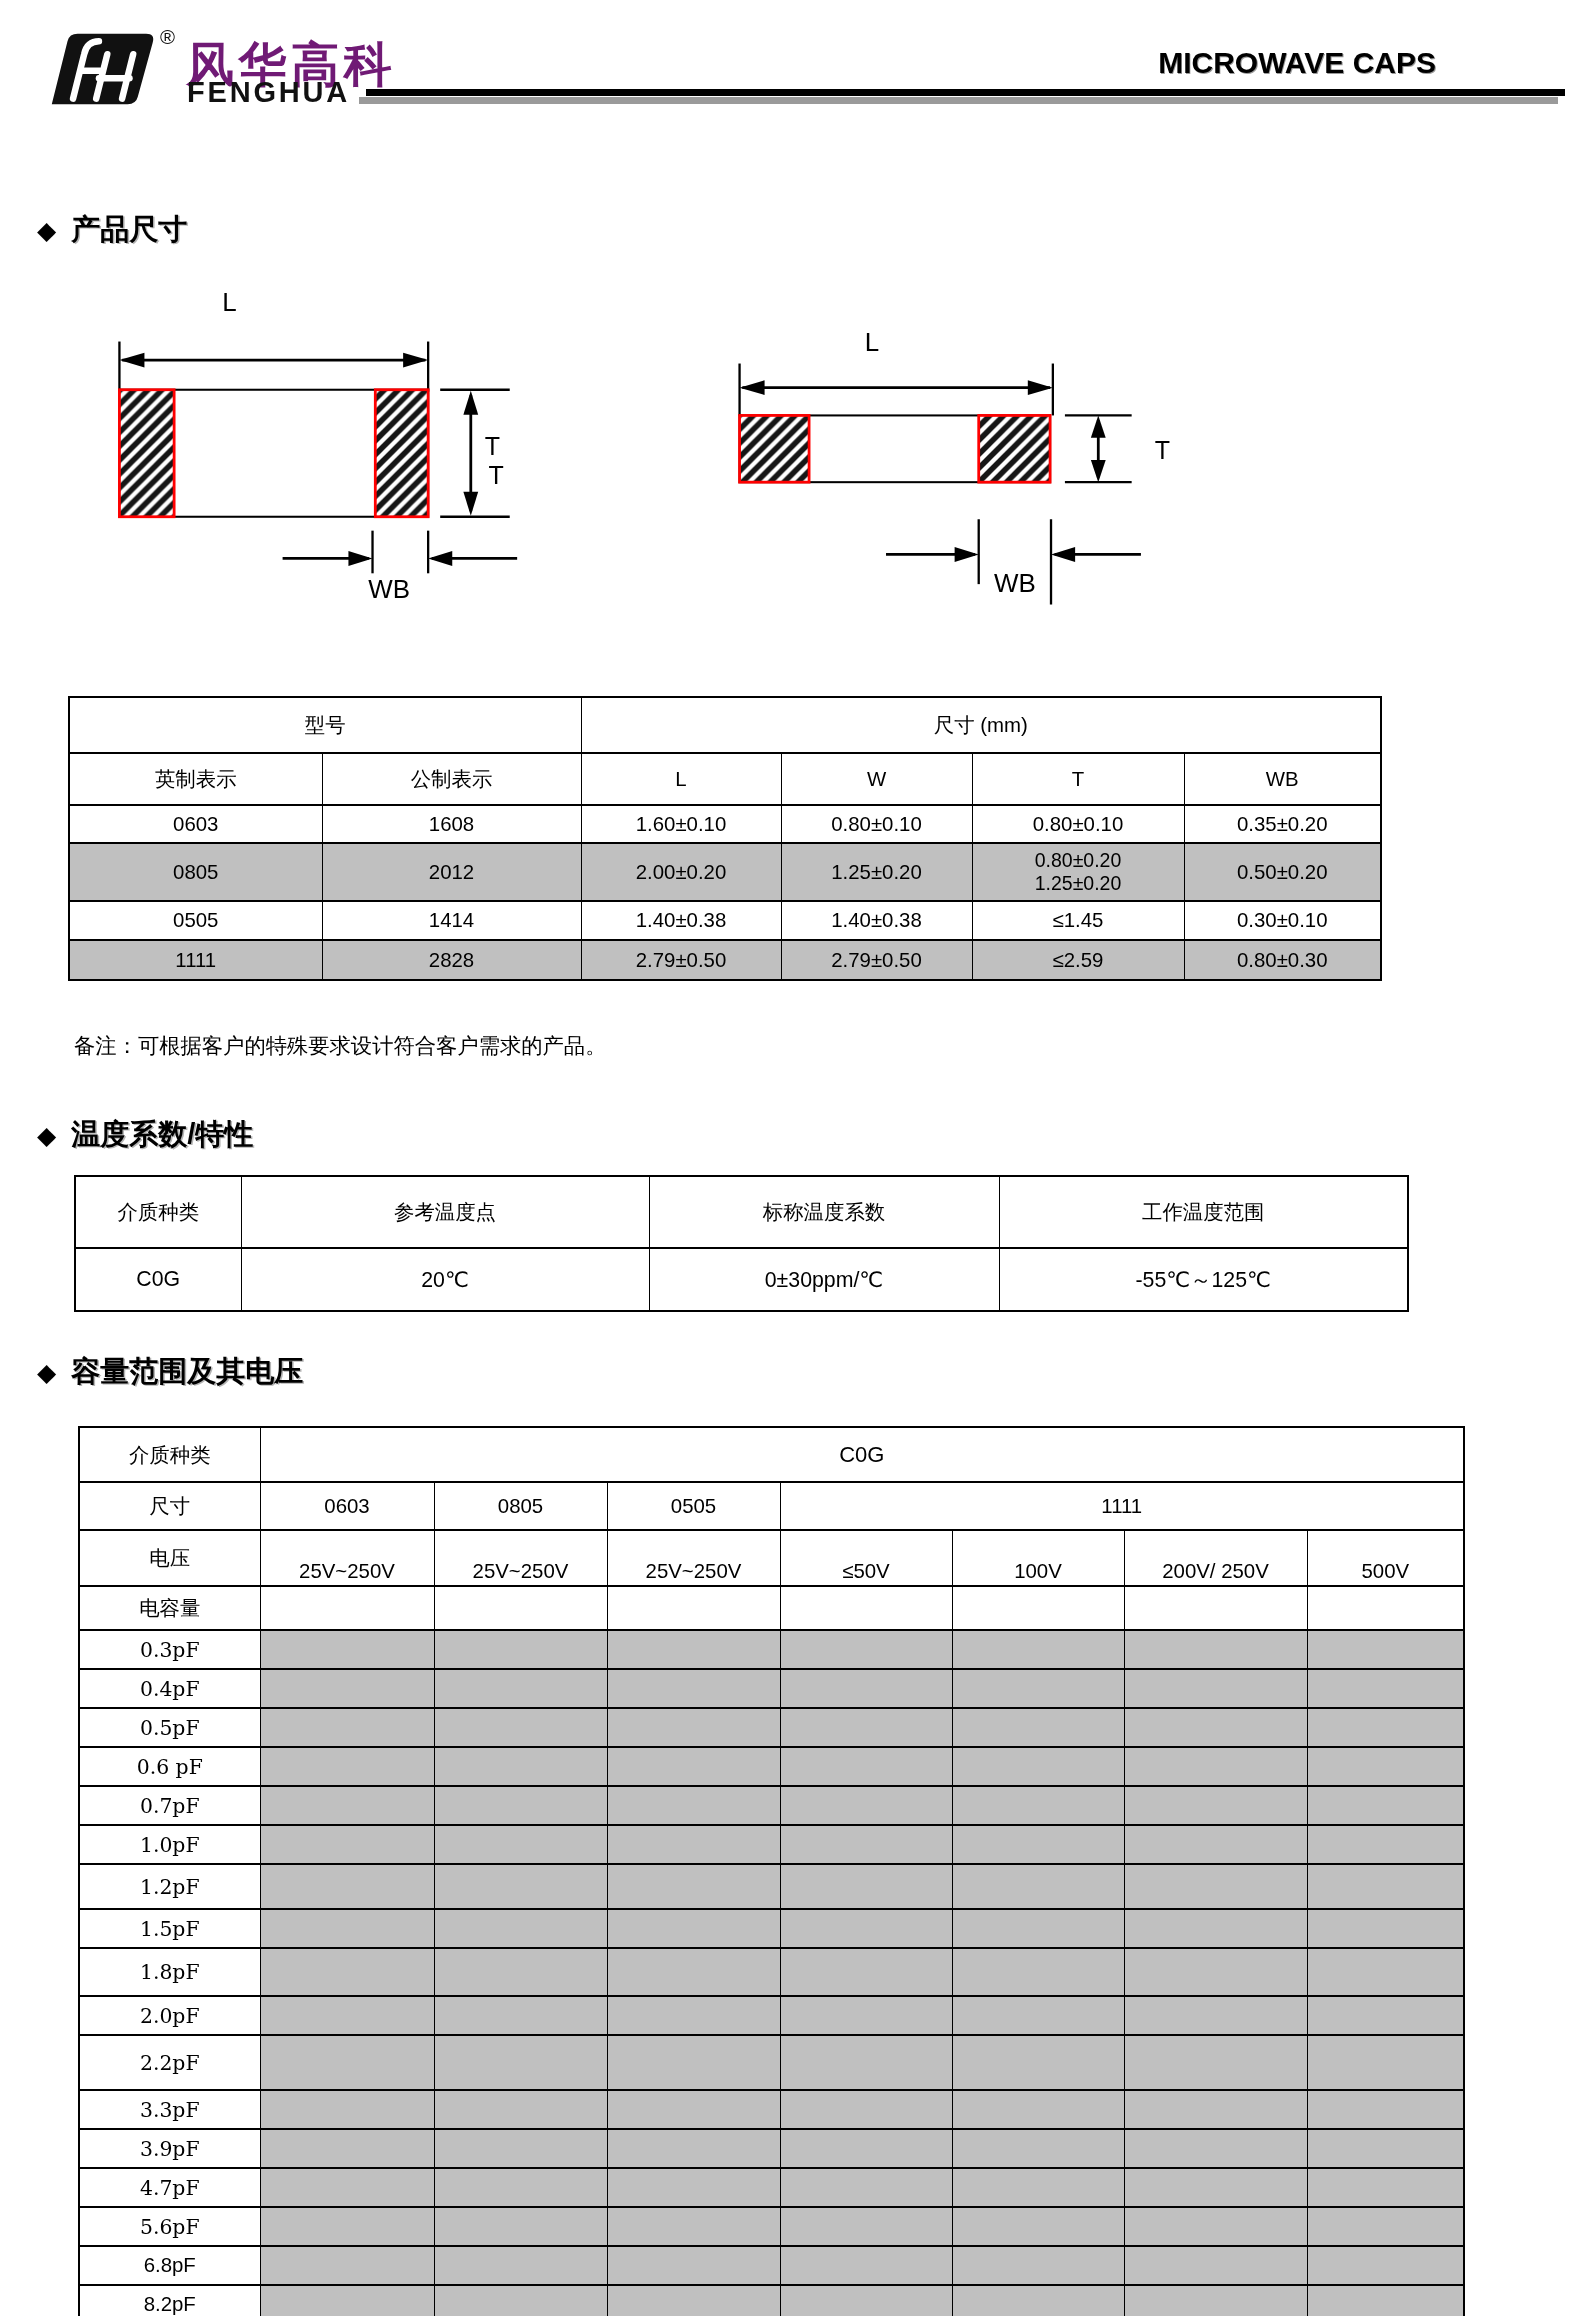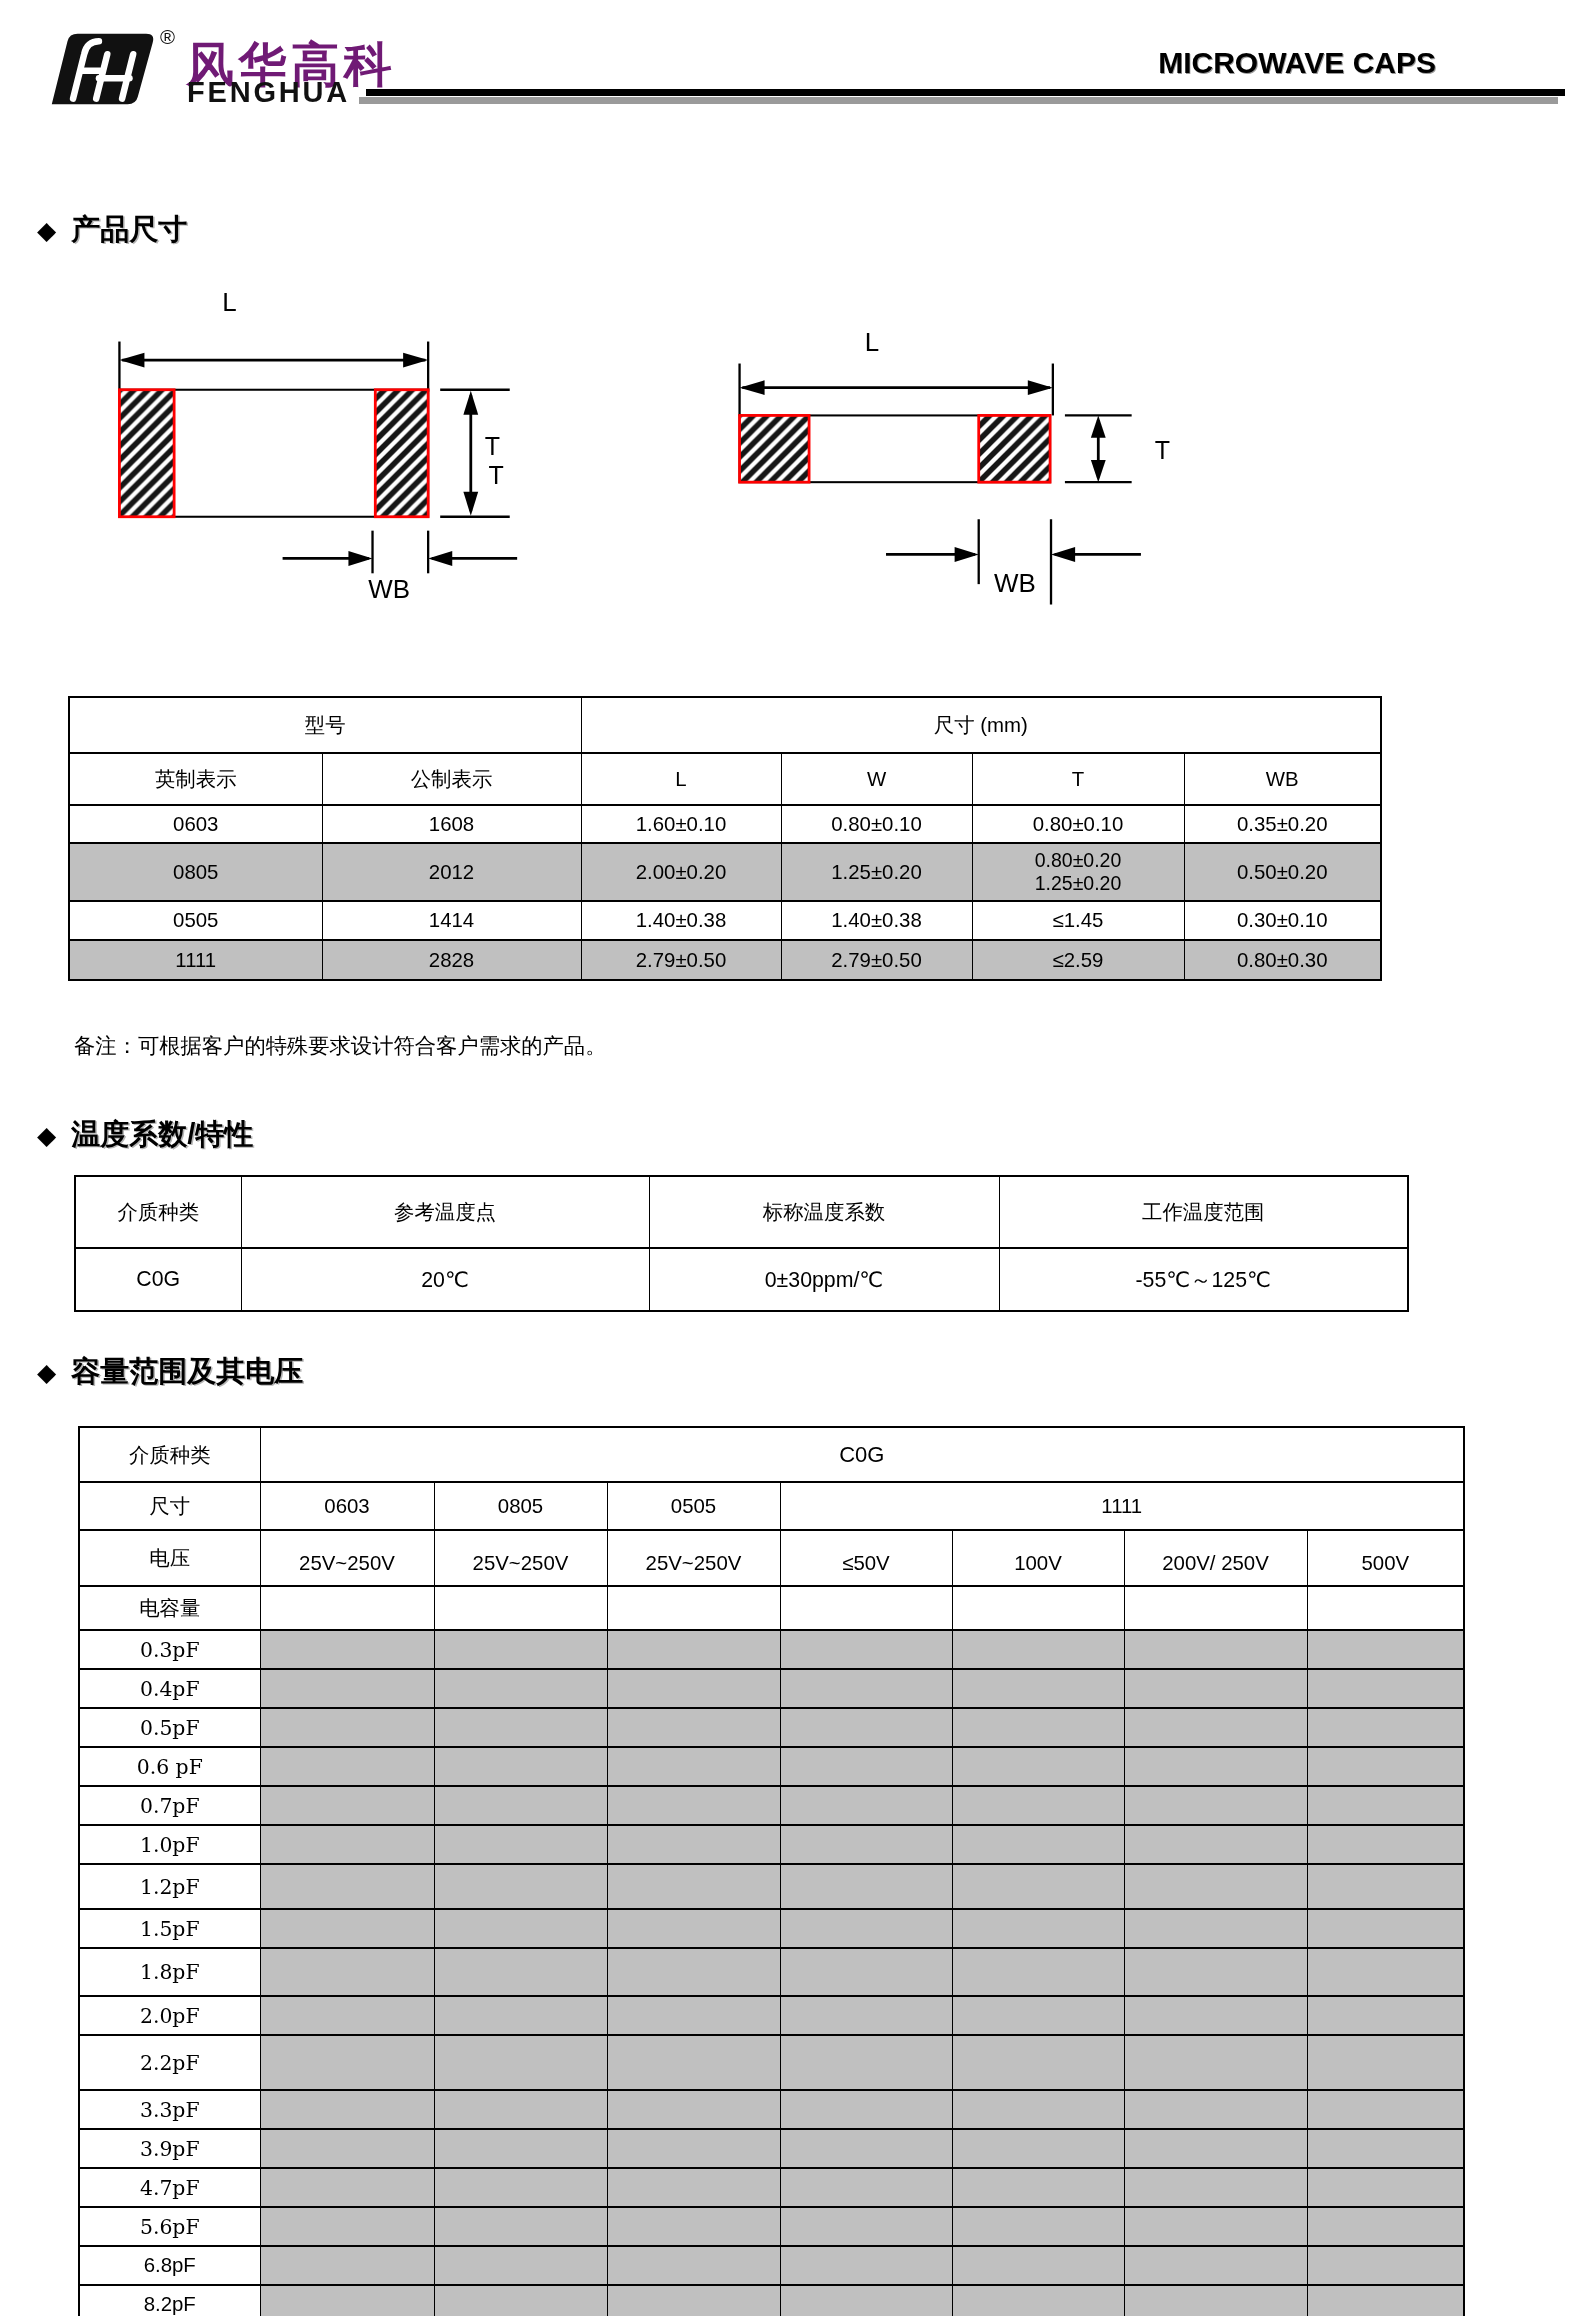--- a/index.html
+++ b/index.html
@@ -34,21 +34,21 @@
   .shaded { background:#c0c0c0; }
   #dim-table { left:68px; top:696px; width:1313px; border:2.8px solid #000; }
   #dim-table .two-line { white-space:pre-line; font-size:19.5px; line-height:23px;text-align:center; }
 
   #temp-table { left:74px; top:1175px; width:1333px; border:2.8px solid #000; }
   #temp-table .hrow td { height:72px; }
   #temp-table .drow td { height:63px; font-size:21.3px; }
 
   #cap-table { left:78px; top:1426px; width:1383px; border:2.8px solid #000; }
   #cap-table td { border-left-width:1.4px; border-right-width:1.4px; }
-  #cap-table .vlow { vertical-align:bottom; padding-bottom:10px; }
+  #cap-table .vlow { vertical-align:bottom; padding-bottom:2px; }
   .cap-val { background:#fff; }
   .serif { font-family:"DejaVu Serif","Liberation Serif",serif; }
   .sans  { font-family:"Liberation Sans","DejaVu Sans",sans-serif; }
 
   .note { position:absolute; left:74px; top:1031px; font-size:21.3px; color:#000; }
 </style>
 </head>
 <body>
 
 <div class="page">

